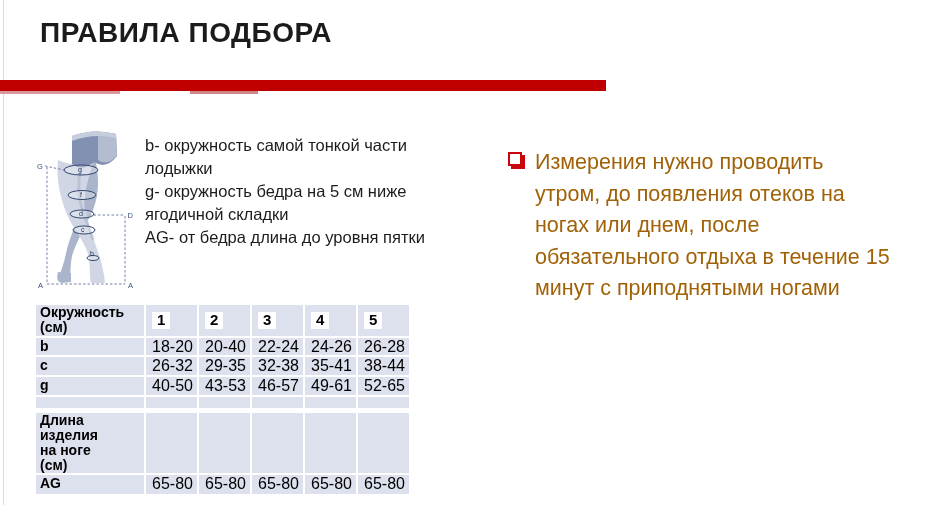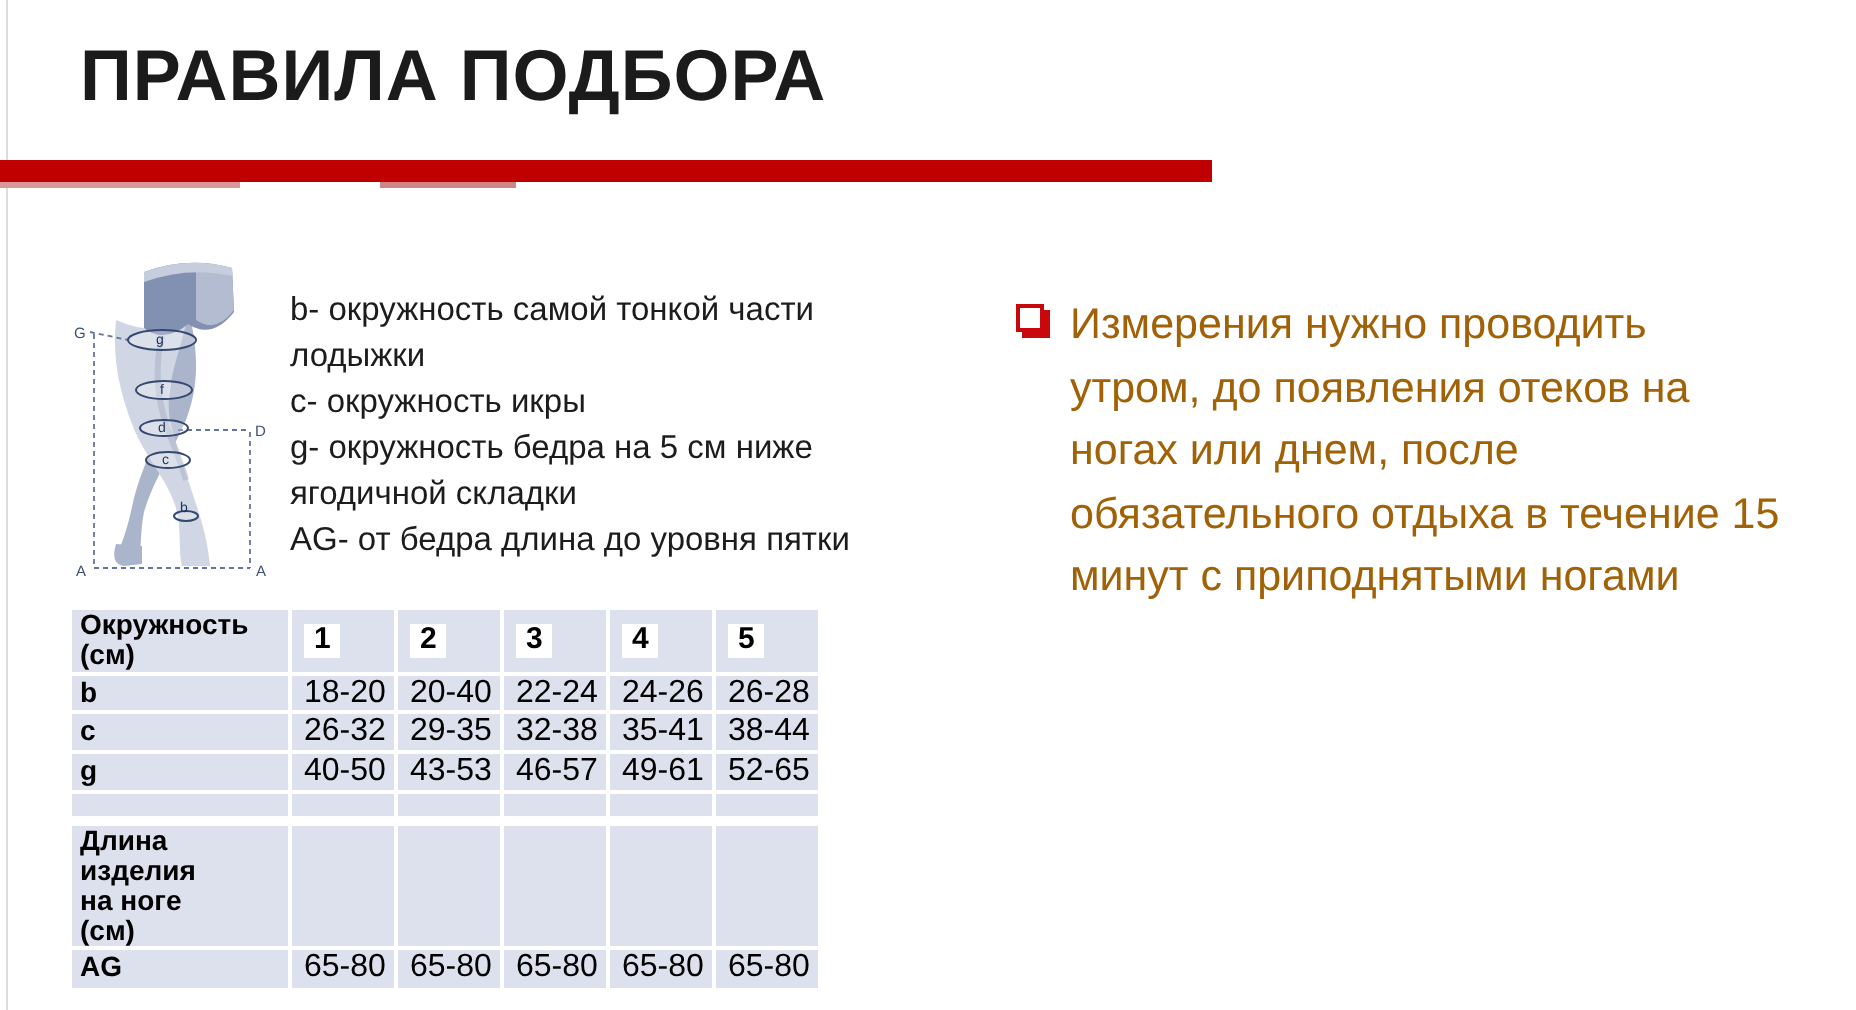--- a/index.html
+++ b/index.html
@@ -9,40 +9,40 @@
   .slide {
     position:relative; width:928px; height:505px;
     background:#ffffff; overflow:hidden;
   }
   .edge-line {
     position:absolute; left:3px; top:0; width:1px; height:505px;
     background:#dcdcdc;
   }
   .page-title {
     position:absolute; left:40px; top:17px;
-    font-size:36px; font-weight:800; letter-spacing:0.5px;
+    font-size:28px; font-weight:800; letter-spacing:0.5px;
     color:#1b1b1b; white-space:nowrap;
   }
   .accent-bar {
     position:absolute; left:0; top:80px; width:606px; height:11px;
     background:#c00000;
   }
   .accent-bar-sub1 {
     position:absolute; left:0; top:91px; width:120px; height:3px;
     background:#d9999a;
   }
   .accent-bar-sub2 {
     position:absolute; left:190px; top:91px; width:68px; height:3px;
     background:#cf8687;
   }
 
   .legs-svg { position:absolute; left:36px; top:124px; width:104px; height:168px; }
 
   .measure-defs {
-    position:absolute; left:145px; top:144px; width:310px;
+    position:absolute; left:145px; top:134px; width:310px;
     font-size:16.5px; line-height:23px; color:#1c1c1c;
   }
   .measure-defs div { white-space:nowrap; }
 
   .note-block {
     position:absolute; left:508px; top:147px; width:410px;
     display:flex; align-items:flex-start;
   }
   .note-bullet {
     flex:0 0 auto; width:14px; height:14px; margin-top:5px;
@@ -126,21 +126,20 @@
       <text x="45" y="108" font-size="7" fill="#1f3458">c</text>
       <text x="54" y="132" font-size="7" fill="#1f3458">b</text>
       <text x="2" y="164" font-size="7.5">A</text>
       <text x="92" y="164" font-size="7.5">A</text>
     </g>
   </svg>
 
   <div class="measure-defs">
     <div>b- окружность самой тонкой части</div>
     <div>лодыжки</div>
-    <div>c- окружность икры</div>
     <div>g- окружность бедра на 5 см ниже</div>
     <div>ягодичной складки</div>
     <div>AG- от бедра длина до уровня пятки</div>
   </div>
 
   <div class="note-block">
     <div class="note-bullet"></div>
     <div class="note-text">
       <div>Измерения нужно проводить</div>
       <div>утром, до появления отеков на</div>

